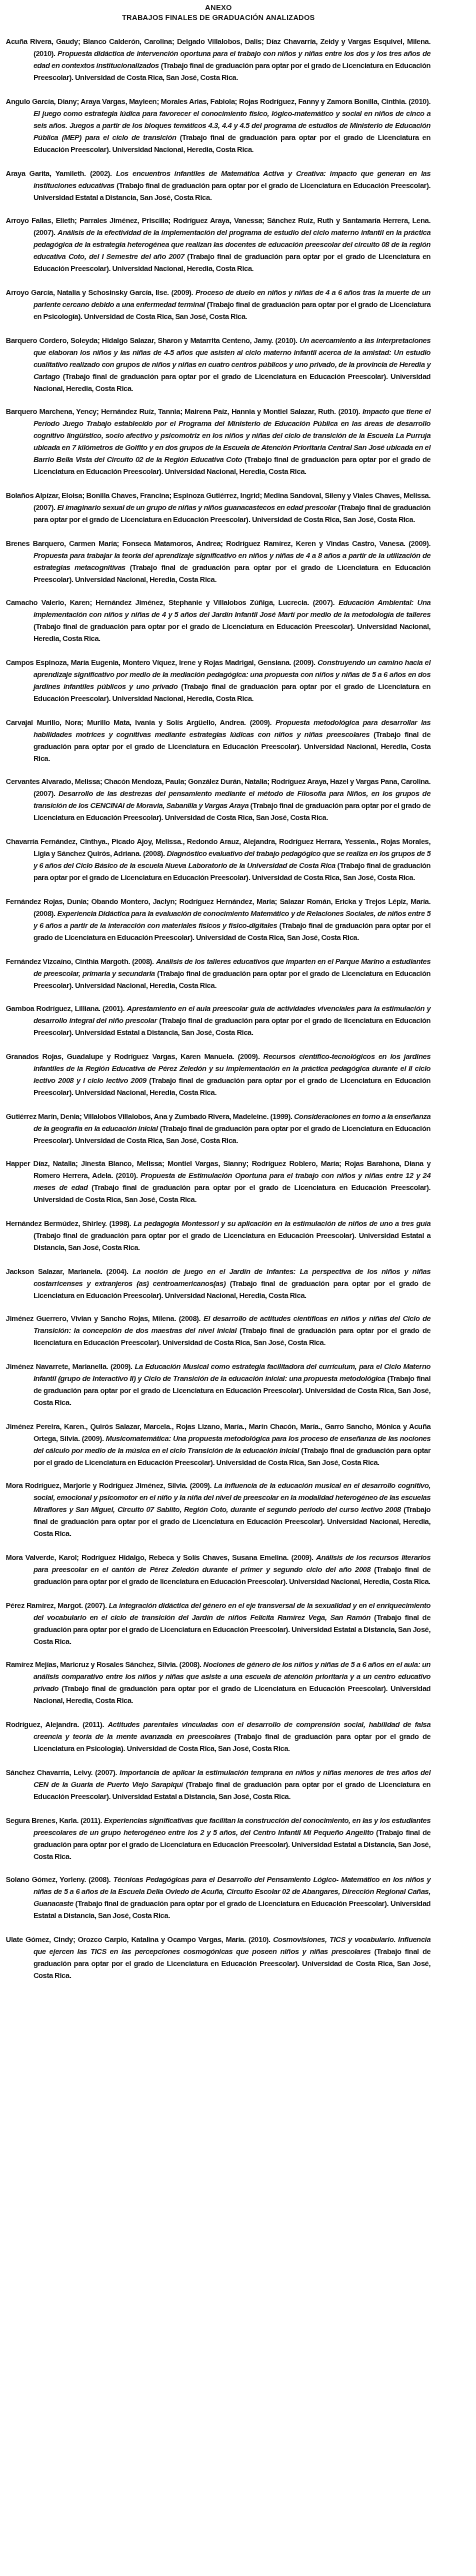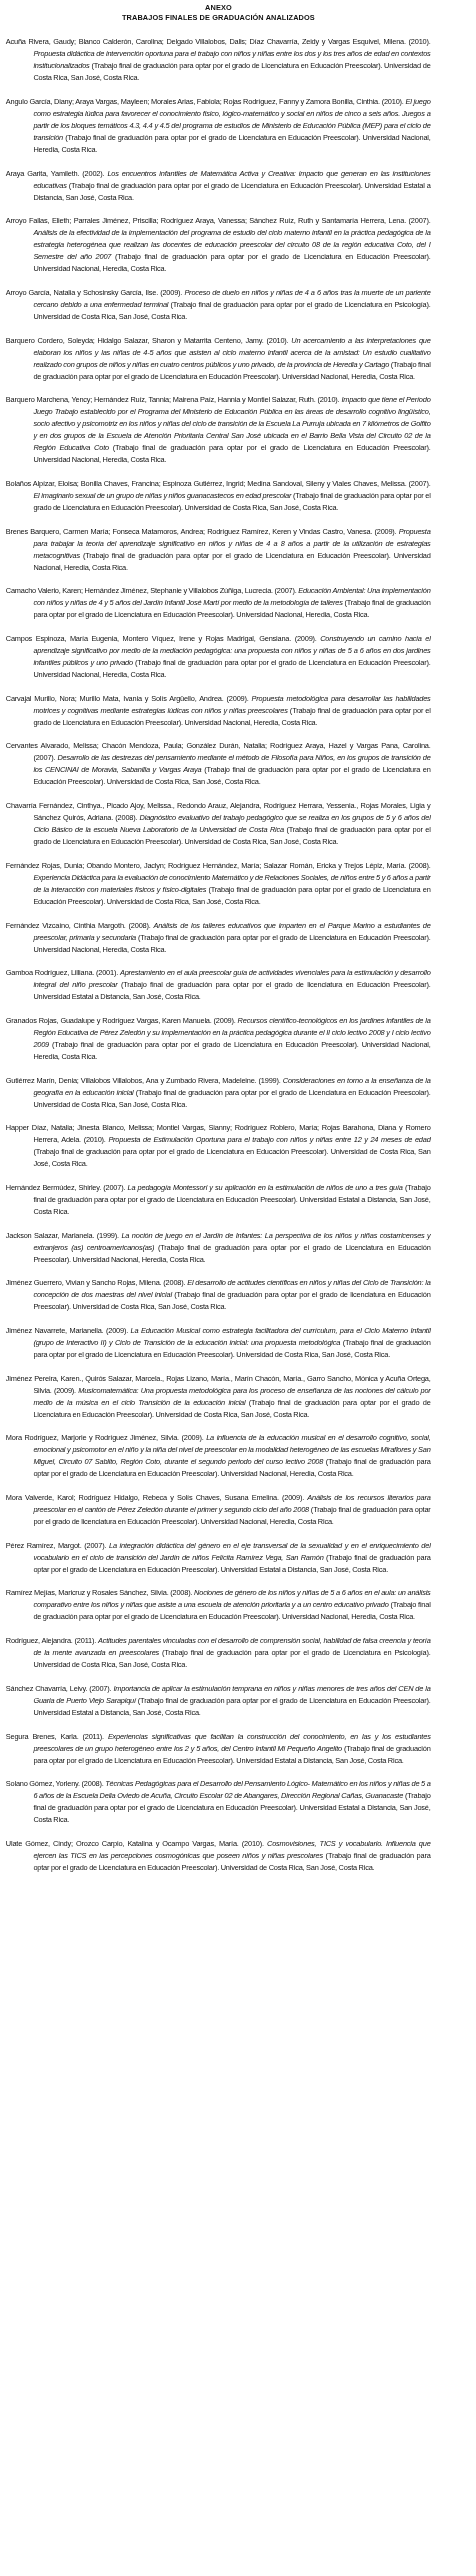--- a/index.html
+++ b/index.html
@@ -26,20 +26,21 @@
     .refs { margin-top: 13px; }
     .ref {
       font-size: 7.4px;
       line-height: 12px;
       text-align: justify;
       padding-left: 27.6px;
       text-indent: -27.6px;
       margin: 0 0 11.7px 0;
       letter-spacing: -0.2px;
       word-spacing: -0.2px;
+      font-weight: bold;
     }
     .ref .title { font-style: italic; }
   </style>
 </head>
 <body>
 
 <div class="page">
   <div class="heading">
     <div>ANEXO</div>
     <div>TRABAJOS FINALES DE GRADUACIÓN ANALIZADOS</div>
@@ -59,22 +60,22 @@
       <p class="ref"><span>Campos Espinoza, María Eugenia, Montero Víquez, Irene y Rojas Madrigal, Gensiana. (2009). </span><span class="title">Construyendo un camino hacia el aprendizaje significativo por medio de la mediación pedagógica: una propuesta con niños y niñas de 5  a 6 años en dos jardines infantiles públicos y uno privado</span><span> (Trabajo final de graduación para optar por el grado de Licenciatura en Educación Preescolar). Universidad Nacional, Heredia, Costa Rica.</span></p>
       <p class="ref"><span>Carvajal Murillo, Nora; Murillo Mata, Ivania y Solís Argüello, Andrea. (2009). </span><span class="title">Propuesta metodológica para desarrollar las habilidades motrices y cognitivas mediante estrategias lúdicas con niños y niñas preescolares</span><span> (Trabajo final de graduación para optar por el grado de Licenciatura en Educación Preescolar). Universidad Nacional, Heredia, Costa Rica.</span></p>
       <p class="ref"><span>Cervantes Alvarado, Melissa; Chacón Mendoza, Paula; González Durán, Natalia; Rodríguez Araya, Hazel y Vargas Pana, Carolina. (2007). </span><span class="title">Desarrollo de las destrezas del pensamiento mediante el método de Filosofía para Niños, en los grupos de transición de los CENCINAI de Moravia, Sabanilla y Vargas Araya</span><span> (Trabajo final de graduación para optar por el grado de Licenciatura en Educación Preescolar). Universidad de Costa Rica, San José, Costa Rica.</span></p>
       <p class="ref"><span>Chavarría Fernández, Cinthya., Picado Ajoy, Melissa., Redondo Arauz, Alejandra, Rodríguez Herrara, Yessenia., Rojas Morales, Ligia y Sánchez Quirós, Adriana. (2008). </span><span class="title">Diagnóstico evaluativo del trabajo pedagógico que se realiza en los grupos de 5 y 6 años del Ciclo Básico de la escuela Nueva Laboratorio de la Universidad de Costa Rica</span><span> (Trabajo final de graduación para optar por el grado de Licenciatura en Educación Preescolar).  Universidad de Costa Rica, San José, Costa Rica.</span></p>
       <p class="ref"><span>Fernández Rojas, Dunia; Obando Montero, Jaclyn; Rodríguez Hernández, María; Salazar Román, Ericka y Trejos Lépiz, María. (2008). </span><span class="title">Experiencia Didáctica para la evaluación de conocimiento Matemático y de Relaciones Sociales, de niños entre 5 y 6 años a partir de la interacción con materiales físicos y físico-digitales</span><span> (Trabajo final de graduación para optar por el grado de Licenciatura en Educación Preescolar). Universidad de Costa Rica, San José, Costa Rica.</span></p>
       <p class="ref"><span>Fernández Vizcaíno, Cinthia Margoth. (2008). </span><span class="title">Análisis de los talleres educativos que imparten en el Parque Marino a estudiantes de preescolar, primaria y secundaria</span><span> (Trabajo final de graduación para optar por el grado de Licenciatura en Educación Preescolar). Universidad Nacional, Heredia, Costa Rica.</span></p>
       <p class="ref"><span>Gamboa Rodríguez, Lilliana. (2001). </span><span class="title">Aprestamiento en el aula preescolar guía de actividades vivenciales para la estimulación y desarrollo integral del niño prescolar</span><span> (Trabajo final de graduación para optar por el grado de licenciatura en Educación Preescolar). Universidad Estatal a Distancia, San José, Costa Rica.</span></p>
       <p class="ref"><span>Granados Rojas, Guadalupe y Rodríguez Vargas, Karen Manuela. (2009). </span><span class="title">Recursos científico-tecnológicos en los jardines infantiles de la Región Educativa de Pérez Zeledón y su implementación en la práctica pedagógica durante el II ciclo lectivo 2008 y I ciclo lectivo 2009</span><span> (Trabajo final de graduación para optar por el grado de Licenciatura en Educación Preescolar). Universidad Nacional, Heredia, Costa Rica.</span></p>
       <p class="ref"><span>Gutiérrez Marín, Denia; Villalobos Villalobos, Ana y Zumbado Rivera, Madeleine. (1999). </span><span class="title">Consideraciones en torno a la enseñanza de la geografía en la educación inicial</span><span> (Trabajo final de graduación para optar por el grado de Licenciatura en Educación Preescolar). Universidad de Costa Rica, San José, Costa Rica.</span></p>
       <p class="ref"><span>Happer Díaz, Natalia; Jinesta Blanco, Melissa; Montiel Vargas, Sianny; Rodríguez Roblero, María; Rojas Barahona, Diana y Romero Herrera, Adela. (2010). </span><span class="title">Propuesta de Estimulación Oportuna para el trabajo con niños y niñas entre 12 y 24 meses de edad</span><span> (Trabajo final de graduación para optar por el grado de Licenciatura en Educación Preescolar). Universidad de Costa Rica, San José, Costa Rica.</span></p>
-      <p class="ref"><span>Hernández Bermúdez, Shirley. (2007). </span><span class="title">La pedagogía Montessori y su aplicación en la estimulación de niños de uno a tres guía</span><span> (Trabajo final de graduación para optar por el grado de Licenciatura en Educación Preescolar). Universidad Estatal a Distancia, San José, Costa Rica.</span></p>
-      <p class="ref"><span>Jackson Salazar, Marianela. (1999). </span><span class="title">La noción de juego en el Jardín de Infantes: La perspectiva de los niños y niñas costarricenses y extranjeros (as) centroamericanos(as)</span><span> (Trabajo final de graduación para optar por el grado de Licenciatura en Educación Preescolar). Universidad Nacional, Heredia, Costa Rica.</span></p>
+      <p class="ref"><span>Hernández Bermúdez, Shirley. (1998). </span><span class="title">La pedagogía Montessori y su aplicación en la estimulación de niños de uno a tres guía</span><span> (Trabajo final de graduación para optar por el grado de Licenciatura en Educación Preescolar). Universidad Estatal a Distancia, San José, Costa Rica.</span></p>
+      <p class="ref"><span>Jackson Salazar, Marianela. (2004). </span><span class="title">La noción de juego en el Jardín de Infantes: La perspectiva de los niños y niñas costarricenses y extranjeros (as) centroamericanos(as)</span><span> (Trabajo final de graduación para optar por el grado de Licenciatura en Educación Preescolar). Universidad Nacional, Heredia, Costa Rica.</span></p>
       <p class="ref"><span>Jiménez Guerrero, Vivian y Sancho Rojas, Milena. (2008). </span><span class="title">El desarrollo de actitudes científicas en niños y niñas del Ciclo de Transición: la concepción de dos maestras del nivel inicial</span><span> (Trabajo final de graduación para optar por el grado de licenciatura en Educación Preescolar). Universidad de Costa Rica, San José, Costa Rica.</span></p>
       <p class="ref"><span>Jiménez Navarrete, Marianella. (2009).  </span><span class="title">La Educación Musical como estrategia facilitadora del currículum, para el Ciclo Materno Infantil (grupo de Interactivo II) y Ciclo de Transición de la educación inicial: una propuesta metodológica</span><span> (Trabajo final de graduación para optar por el grado de Licenciatura en Educación Preescolar). Universidad de Costa Rica, San José, Costa Rica.</span></p>
       <p class="ref"><span>Jiménez Pereira, Karen., Quirós Salazar, Marcela., Rojas Lizano, María., Marín Chacón, María., Garro Sancho, Mónica y Acuña Ortega, Silvia. (2009). </span><span class="title">Musicomatemática: Una propuesta metodológica para los proceso de enseñanza de las nociones del cálculo por medio de la música en el ciclo Transición de la educación inicial</span><span> (Trabajo final de graduación para optar por el grado de Licenciatura en Educación Preescolar). Universidad de Costa Rica, San José, Costa Rica.</span></p>
       <p class="ref"><span>Mora Rodríguez, Marjorie y Rodríguez Jiménez, Silvia. (2009). </span><span class="title">La influencia de la educación musical en el desarrollo cognitivo, social, emocional y psicomotor en el niño y la niña del nivel de preescolar en la modalidad heterogéneo de las escuelas Miraflores y San Miguel, Circuito 07 Sablito, Región Coto, durante el segundo periodo del curso lectivo 2008</span><span> (Trabajo final de graduación para optar por el grado de Licenciatura en Educación Preescolar). Universidad Nacional, Heredia, Costa Rica.</span></p>
       <p class="ref"><span>Mora Valverde, Karol; Rodríguez Hidalgo, Rebeca y Solís Chaves, Susana Emelina. (2009). </span><span class="title">Análisis de los recursos literarios para preescolar en el cantón de Pérez Zeledón durante el primer y segundo ciclo del año 2008</span><span> (Trabajo final de graduación para optar por el grado de licenciatura en Educación Preescolar). Universidad Nacional, Heredia, Costa Rica.</span></p>
       <p class="ref"><span>Pérez Ramírez, Margot. (2007). </span><span class="title">La integración didáctica del género en el eje transversal de la sexualidad y en el enriquecimiento del vocabulario en el ciclo de transición del Jardín de niños Felícita Ramírez Vega, San Ramón</span><span> (Trabajo final de graduación para optar por el grado de Licenciatura en Educación Preescolar). Universidad Estatal a Distancia, San José, Costa Rica.</span></p>
       <p class="ref"><span>Ramírez Mejías, Maricruz y Rosales Sánchez, Silvia. (2008). </span><span class="title">Nociones de género de los niños y niñas de 5 a 6 años en el aula: un análisis comparativo entre los niños y niñas que asiste a una escuela de atención prioritaria y a un centro educativo privado</span><span> (Trabajo final de graduación para optar por el grado de Licenciatura en Educación Preescolar). Universidad Nacional, Heredia, Costa Rica.</span></p>
       <p class="ref"><span>Rodríguez, Alejandra. (2011). </span><span class="title">Actitudes parentales vinculadas con el desarrollo de comprensión social, habilidad de falsa creencia y teoría de la mente avanzada en preescolares</span><span> (Trabajo final de graduación para optar por el grado de Licenciatura en Psicología). Universidad de Costa Rica, San José, Costa Rica.</span></p>
       <p class="ref"><span>Sánchez Chavarría, Leivy. (2007). </span><span class="title">Importancia de aplicar la estimulación temprana en niños y niñas menores de tres años del CEN de la Guaria de Puerto Viejo Sarapiquí</span><span> (Trabajo final de graduación para optar por el grado de Licenciatura en Educación Preescolar). Universidad Estatal a Distancia, San José, Costa Rica.</span></p>
       <p class="ref"><span>Segura Brenes, Karla. (2011). </span><span class="title">Experiencias significativas que facilitan la construcción del conocimiento, en las y los estudiantes preescolares de un grupo heterogéneo entre los 2 y 5 años, del Centro Infantil Mi Pequeño Angelito</span><span> (Trabajo final de graduación para optar por el grado de Licenciatura en Educación Preescolar). Universidad Estatal a Distancia, San José, Costa Rica.</span></p>

